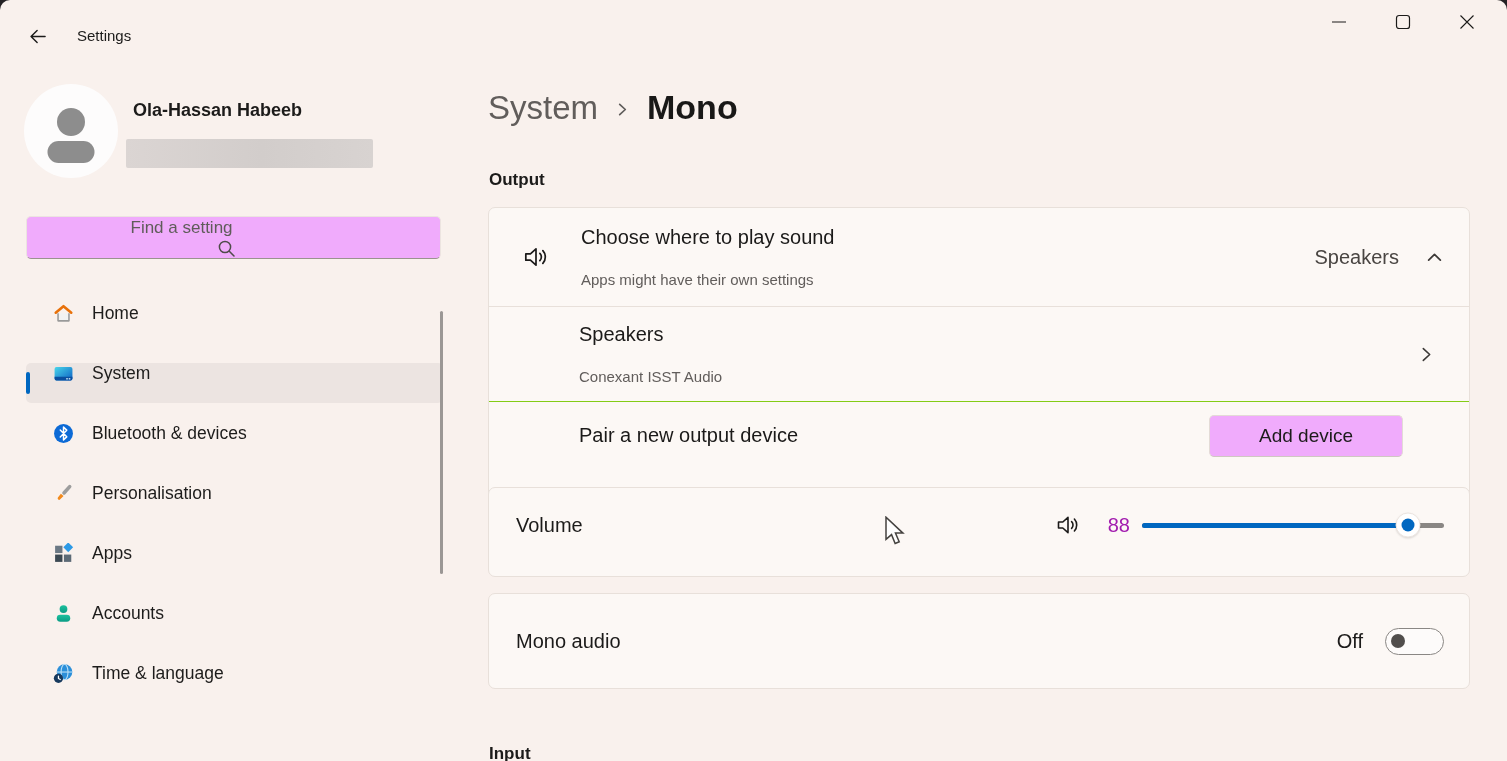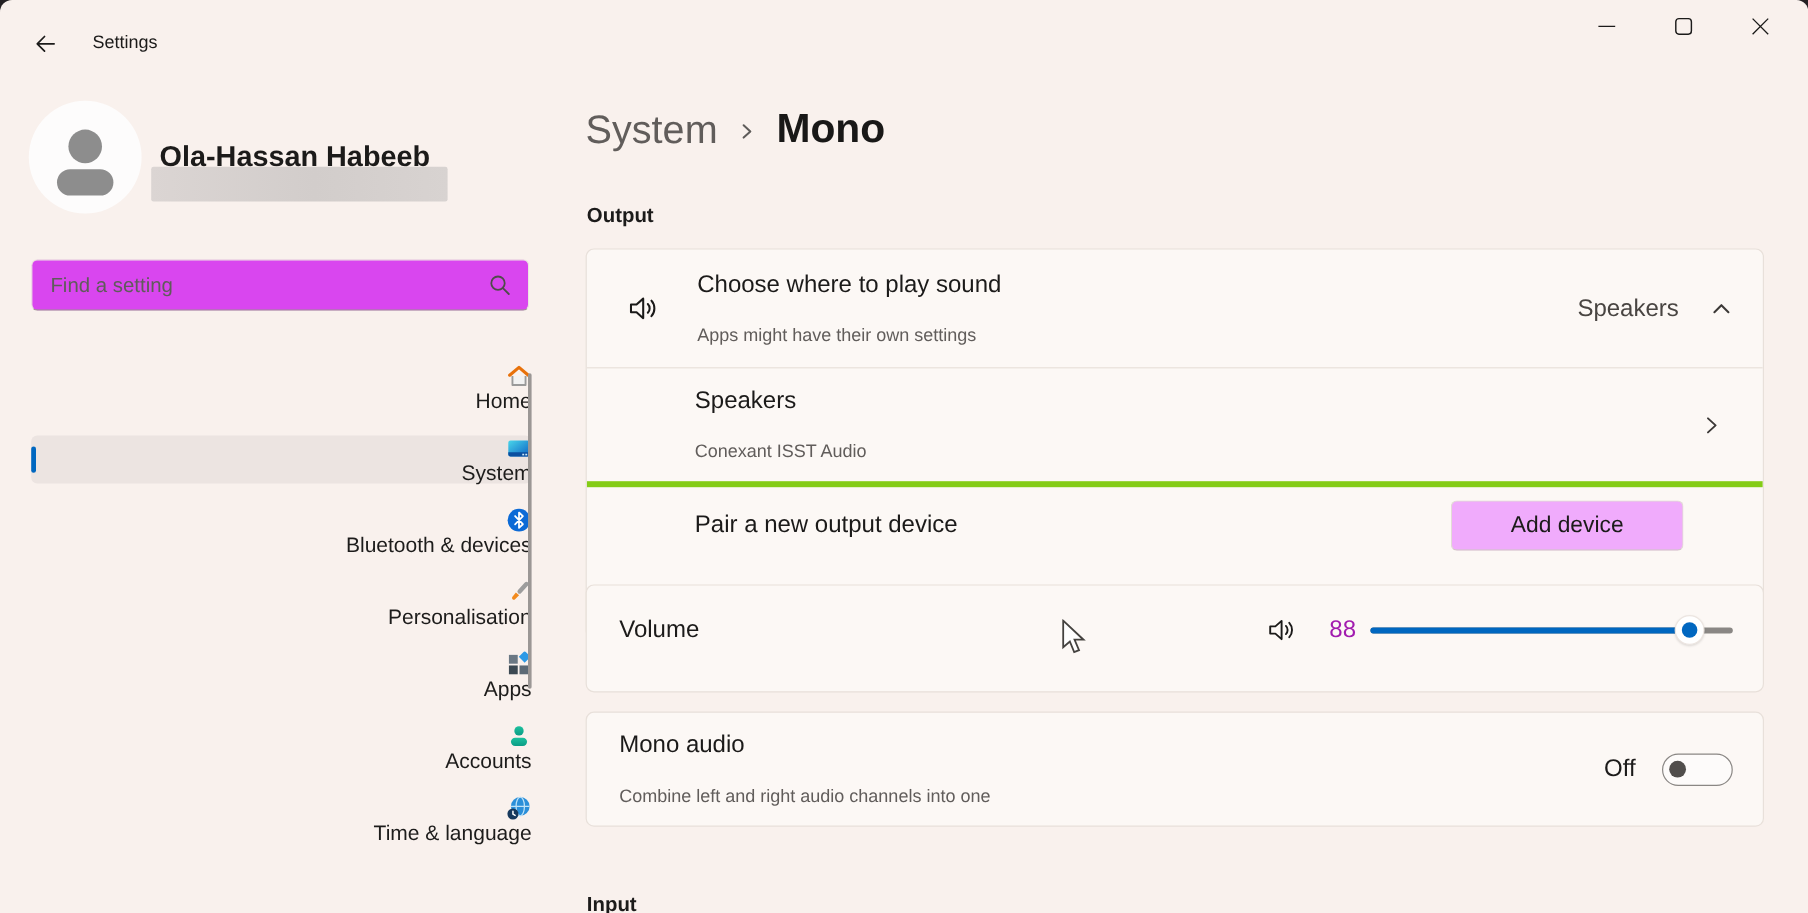--- a/index.html
+++ b/index.html
@@ -7,29 +7,29 @@
   .app{position:relative;width:1507px;height:761px;background:#f9f1ed;border-radius:10px 10px 0 0;overflow:hidden;color:#1c1b1a;}
 
   
   .back-btn{position:absolute;left:20px;top:20px;width:34px;height:32px;display:flex;align-items:center;justify-content:center;border-radius:5px;cursor:pointer;}
   .app-title{position:absolute;left:77px;top:27px;font-size:15px;color:#1c1b1a;}
   .caption-controls{position:absolute;top:0;right:8px;display:flex;}
   .caption-btn{width:64px;height:44px;display:flex;align-items:center;justify-content:center;cursor:pointer;}
 
   
   .avatar{position:absolute;left:24px;top:84px;width:94px;height:94px;border-radius:50%;background:#fdfcfc;display:flex;align-items:center;justify-content:center;}
-  .user-name{position:absolute;left:133px;top:117px;font-size:24px;font-weight:700;}
+  .user-name{position:absolute;left:133px;top:100px;font-size:18px;font-weight:700;}
   .user-email-blur{position:absolute;left:126px;top:139px;width:247px;height:29px;border-radius:2px;background:linear-gradient(90deg,#dbd5d3,#d2cdcb 55%,#d8d3d1);}
-  .search-box{position:absolute;left:26px;top:216px;width:415px;height:43px;background:#d946ef;border:1px solid #ece4e0;border-bottom:1px solid #9a938f;border-radius:5px;box-sizing:border-box;display:flex;align-items:center;}
+  .search-box{position:absolute;left:26px;top:216px;width:415px;height:43px;background:#f0abfc;border:1px solid #ece4e0;border-bottom:1px solid #9a938f;border-radius:5px;box-sizing:border-box;display:flex;align-items:center;flex-direction:column;}
   .search-box input{flex:1;border:none;outline:none;background:transparent;font-family:inherit;font-size:17px;color:#1c1b1a;padding:0 0 0 15px;}
   .search-box input::placeholder{color:#5f5c5a;opacity:1;}
   .search-glyph{padding-right:14px;display:flex;align-items:center;}
 
   .nav{position:absolute;left:26px;top:303px;width:417px;list-style:none;margin:0;padding:0;}
-  .nav li{position:relative;height:40px;margin-bottom:20px;display:flex;align-items:flex-end;padding-left:27px;box-sizing:border-box;border-radius:5px;cursor:pointer;flex-direction:column;}
+  .nav li{position:relative;height:40px;margin-bottom:20px;display:flex;align-items:flex-start;padding-left:27px;box-sizing:border-box;border-radius:5px;cursor:pointer;}
   .nav li .nav-icon{width:21px;height:21px;display:flex;align-items:center;justify-content:center;flex:0 0 21px;}
   .nav li .nav-label{margin-left:18px;font-size:17.5px;color:#1d1c1b;}
   .nav li.selected{background:#ece4e1;}
   .nav li.selected::before{content:"";position:absolute;left:0;top:9px;width:3.5px;height:22px;border-radius:2px;background:#0067c0;}
   .side-scrollbar{position:absolute;left:440px;top:311px;width:3px;height:263px;border-radius:2px;background:#9b9795;cursor:pointer;}
 
   
   .breadcrumb{position:absolute;left:488px;top:88px;display:flex;align-items:center;}
   .crumb-parent{font-size:33px;color:#615d5b;cursor:pointer;}
   .crumb-sep{margin:4px 17px 0 17px;display:flex;align-items:center;}
@@ -39,21 +39,21 @@
   .section-input{top:744px;}
 
   .card{position:absolute;left:488px;width:982px;background:#fcf8f5;border:1px solid #e8e0da;border-radius:7px;box-sizing:border-box;overflow:hidden;}
   .card-group{top:207px;height:326px;}
   .card-volume{top:487px;height:90px;display:flex;align-items:center;padding:0 25px 14px 27px;}
   .card-mono{top:593px;height:96px;display:flex;align-items:center;padding:0 25px 0 27px;}
 
   .row{display:flex;align-items:center;box-sizing:border-box;}
   .row-expander{height:98px;padding:0 26px 0 32px;}
   .row-speakers{height:95px;padding:0 34px 0 90px;border-top:1px solid #e8e0da;}
-  .row-pair{height:68px;padding:0 66px 0 90px;border-top:5px solid #84cc16;justify-content:space-between;}
+  .row-pair{height:68px;padding:0 66px 0 90px;border-top:1px solid #84cc16;justify-content:space-between;}
 
   .row-title{font-size:20px;color:#1b1a19;}
   .row-sub{font-size:15px;color:#615d5b;margin-top:22px;}
   .row-text{display:flex;flex-direction:column;justify-content:center;}
   .leading-icon{margin-right:30px;display:flex;align-items:center;}
   .spacer{flex:1;}
   .dropdown-value{font-size:20px;color:#494542;}
   .chev-up{margin-left:27px;display:flex;align-items:center;}
 
   .btn{height:42px;min-width:194px;background:#f0abfc;border:1px solid #e3dbd6;border-bottom-color:#cfc7c2;border-radius:5px;font-family:inherit;font-size:19px;color:#1c1b1a;cursor:pointer;display:flex;align-items:center;justify-content:center;box-sizing:border-box;}
@@ -285,21 +285,20 @@
     <span class="slider">
       <span class="slider-track"></span>
       <span class="slider-fill" style="width: 88%;"></span>
       <span class="slider-thumb" style="left: 88%;"></span>
     </span>
   </div>
 
   <div class="card card-mono">
     <span class="row-text">
       <span class="row-title">Mono audio</span>
-      <span class="row-sub">Combine left and right audio channels into one</span>
     </span>
     <span class="spacer"></span>
     <span class="toggle-state">Off</span>
     <span class="toggle"></span>
   </div>
 
   <div class="section-label section-input">Input</div>
 
   <span class="cursor">
     <svg width="22" height="30" viewBox="0 0 14 20">

